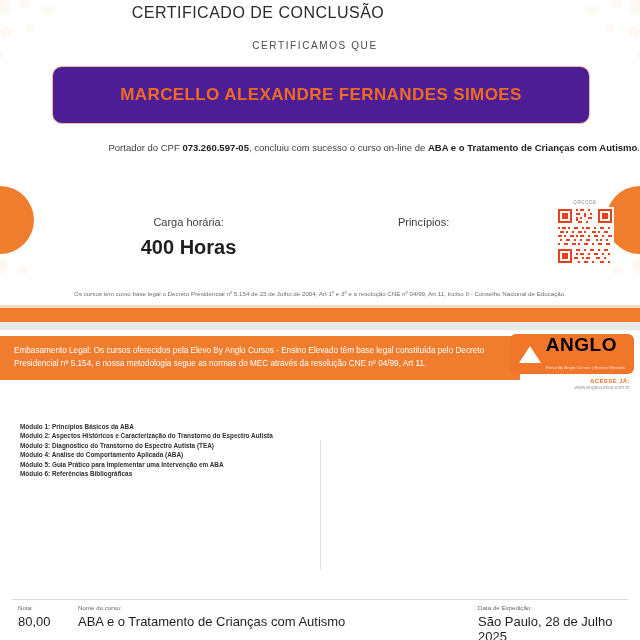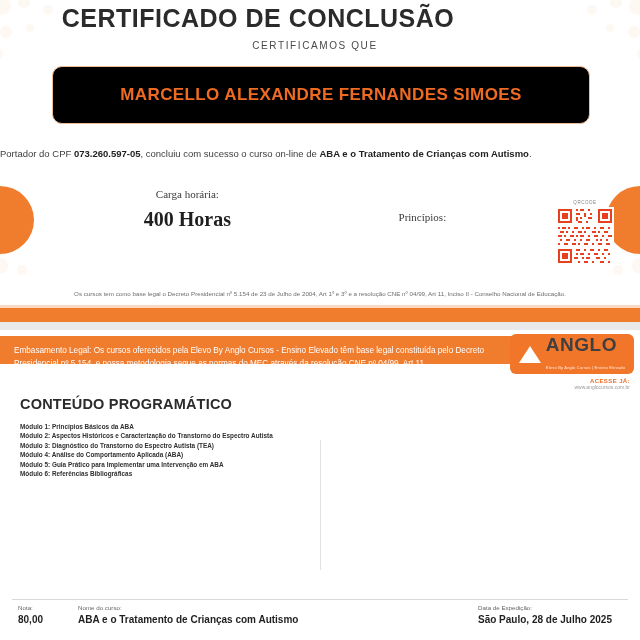--- a/index.html
+++ b/index.html
@@ -18,43 +18,43 @@
   }
   
   .wm{position:absolute;opacity:.10;}
   .wm-tl{left:-10px;top:-6px;}
   .wm-tr{right:-10px;top:-6px;}
   .wm-bl{left:-10px;bottom:40px;}
   .wm-br{right:-10px;bottom:40px;}
 
   .cert-title{
     position:absolute;top:4px;left:0;width:516px;text-align:center;
-    font-size:25px;font-weight:bold;letter-spacing:.5px;color:#2b2b2b;
+    font-size:16px;font-weight:normal;letter-spacing:.5px;color:#2b2b2b;
   }
   .cert-sub{
     position:absolute;top:40px;left:0;width:630px;text-align:center;
     font-size:10px;letter-spacing:1.6px;color:#4a4a4a;
   }
   .name-box{
     position:absolute;left:52px;top:66px;width:536px;height:56px;
-    border:1px solid #f0bc94;border-radius:10px;background:#000000;
+    border:1px solid #f0bc94;border-radius:10px;background:#4c1d95;
   }
   .name-text{
     position:absolute;left:0;top:18px;width:536px;text-align:center;
     font-size:17px;font-weight:bold;color:#ef6b22;letter-spacing:.4px;
   }
   .cpf-line{
-    position:absolute;top:148px;left:0;width:640px;text-align:left;
+    position:absolute;top:142px;left:0;width:640px;text-align:right;
     font-size:9.5px;color:#3d3d3d;
   }
   .cpf-line b{color:#222;}
 
   .meta{
-    position:absolute;top:188px;left:60px;width:470px;
-    display:flex;justify-content:space-around;align-items:flex-end;font-family:Liberation Serif, serif;
+    position:absolute;top:216px;left:60px;width:470px;
+    display:flex;justify-content:space-around;align-items:flex-start;
   }
   .meta-col{text-align:center;}
   .meta-label{font-size:11px;color:#3b3b3b;margin-bottom:8px;}
   .meta-value{font-size:20px;font-weight:bold;color:#1f1f1f;}
 
   .qr-wrap{position:absolute;right:24px;top:200px;width:62px;text-align:center;}
   .qr-cap{font-size:4.5px;color:#888;letter-spacing:.6px;margin-bottom:2px;}
   .qr{width:58px;height:58px;margin:0 auto;}
 
   .legal{
@@ -68,57 +68,57 @@
   .sr{right:-34px;top:186px;width:68px;height:68px;border-radius:50%;}
   .bottom-bar{position:absolute;left:0;bottom:0;width:640px;height:14px;background:#f07c2e;}
   .bottom-bar2{position:absolute;left:0;bottom:14px;width:640px;height:3px;background:#fbd9c0;}
 
   
   .page2{
     position:absolute;left:0;top:330px;width:640px;height:310px;
     background:#ffffff;overflow:hidden;
   }
   .banner{
-    position:absolute;left:0;top:6px;width:520px;height:28px;
+    position:absolute;left:0;top:6px;width:520px;height:44px;
     background:#f07c2e;color:#fff;
     font-size:8.2px;line-height:13px;padding:8px 10px 0 14px;
     box-sizing:border-box;
   }
   .logo-box{
     position:absolute;right:6px;top:4px;width:124px;height:40px;
     background:#f2762a;border-radius:6px;
     display:flex;align-items:center;justify-content:center;
   }
   .logo-mark{
     width:0;height:0;border-left:11px solid transparent;
     border-right:11px solid transparent;border-bottom:17px solid #ffffff;
     margin-right:5px;
   }
-  .logo-text{font-size:19px;font-weight:bold;color:#404040;letter-spacing:.5px;line-height:18px;}
+  .logo-text{font-size:19px;font-weight:bold;color:#000000;letter-spacing:.5px;line-height:18px;}
   .logo-tag{font-size:4px;color:#ffe7d6;letter-spacing:.2px;}
   .acesse{
     position:absolute;right:10px;top:48px;text-align:right;
   }
   .acesse-1{font-size:6px;font-weight:bold;color:#ef6b22;letter-spacing:.4px;}
   .acesse-2{font-size:5px;color:#9a9a9a;}
 
   .content-title{
     position:absolute;left:20px;top:66px;font-size:14.5px;font-weight:bold;
     color:#2b2b2b;letter-spacing:.2px;
   }
   .modules{position:absolute;left:20px;top:92px;width:420px;}
   .module{font-size:6.4px;color:#2f2f2f;line-height:9.4px;font-weight:bold;}
 
   .divider-v{position:absolute;left:320px;top:110px;width:1px;height:130px;background:#e2e2e2;}
 
   .footer-sep{position:absolute;left:12px;bottom:40px;width:616px;height:1px;background:#d9d9d9;}
   .foot{position:absolute;bottom:2px;left:0;width:640px;height:38px;}
   .foot-col{position:absolute;font-size:6.5px;color:#555;}
   .foot-label{font-size:6.2px;color:#666;margin-bottom:3px;}
-  .foot-value{font-size:10px;font-weight:bold;color:#1f1f1f;}
+  .foot-value{font-size:13px;font-weight:normal;color:#1f1f1f;}
   .fc1{left:18px;top:4px;}
   .fc2{left:78px;top:4px;}
   .fc3{left:478px;top:4px;}
 </style>
 </head>
 <body>
 
 <div class="page">
 
   <div class="cert">
@@ -304,21 +304,20 @@
         <span class="logo-text">ANGLO</span><br>
         <span class="logo-tag">Elevo By Anglo Cursos | Ensino Elevado</span>
       </span>
     </div>
 
     <div class="acesse">
       <div class="acesse-1">ACESSE JÁ:</div>
       <div class="acesse-2">www.anglocursos.com.br</div>
     </div>
 
-    <div class="content-title">CONTEÚDO PROGRAMÁTICO</div>
 
     <div class="modules">
       <div class="module">Módulo 1: Princípios Básicos da ABA</div>
       <div class="module">Módulo 2: Aspectos Históricos e Caracterização do Transtorno do Espectro Autista</div>
       <div class="module">Módulo 3: Diagnóstico do Transtorno do Espectro Autista (TEA)</div>
       <div class="module">Módulo 4: Análise do Comportamento Aplicada (ABA)</div>
       <div class="module">Módulo 5: Guia Prático para Implementar uma Intervenção em ABA</div>
       <div class="module">Módulo 6: Referências Bibliográficas</div>
     </div>
 

